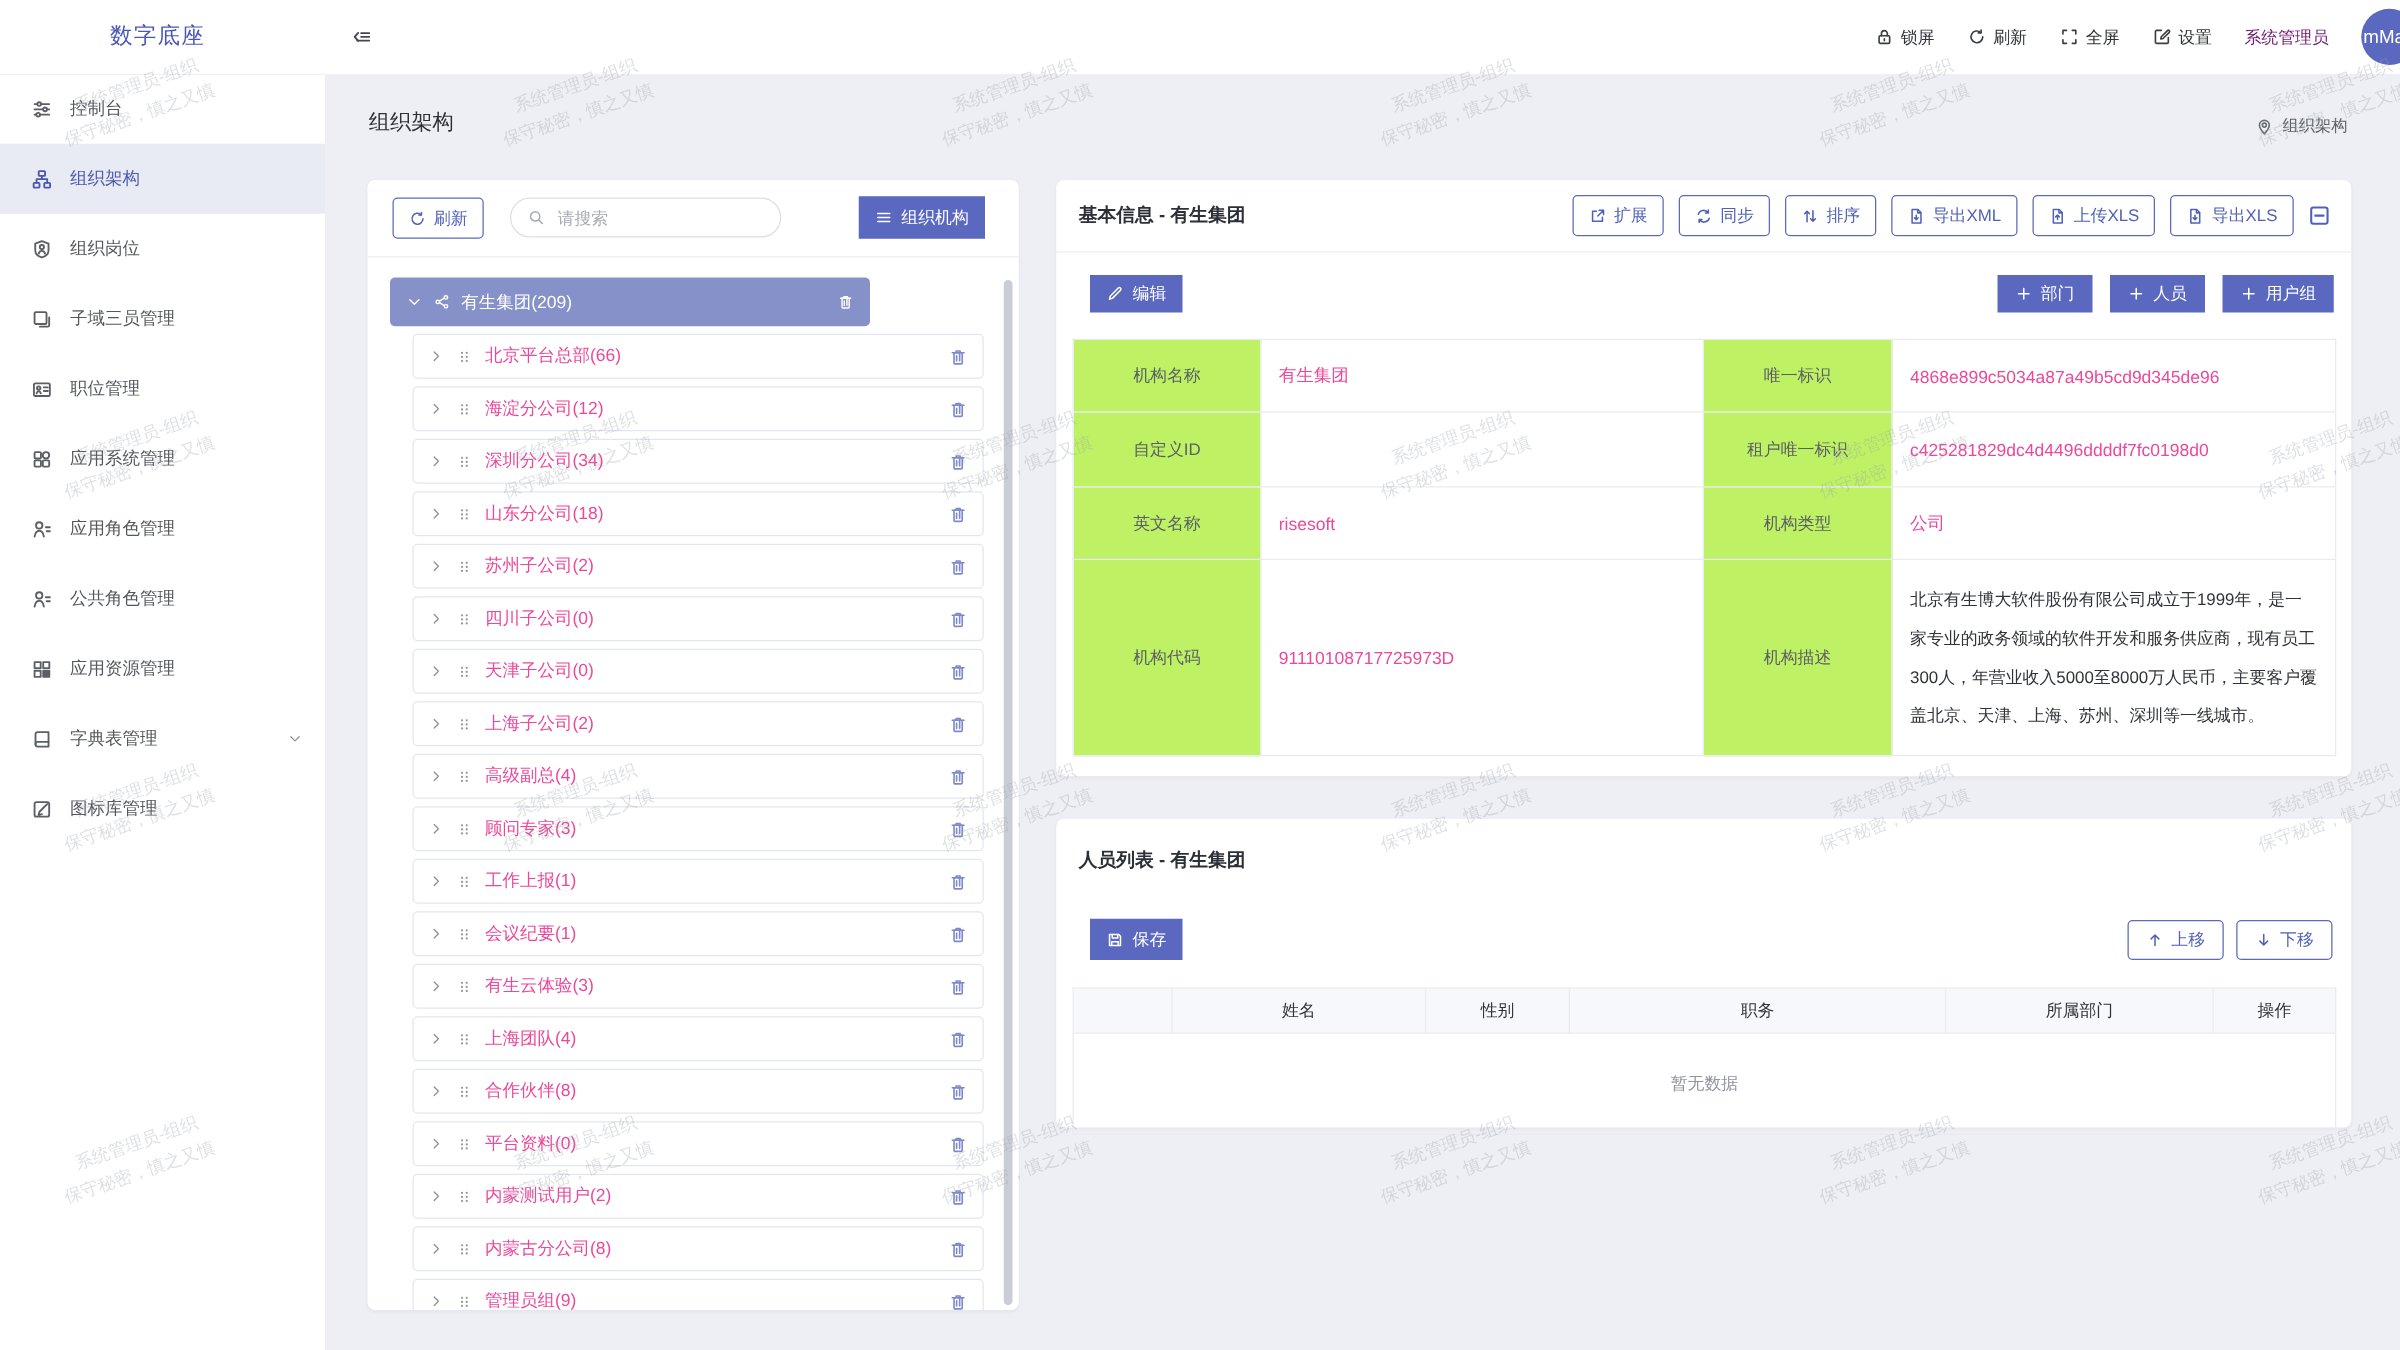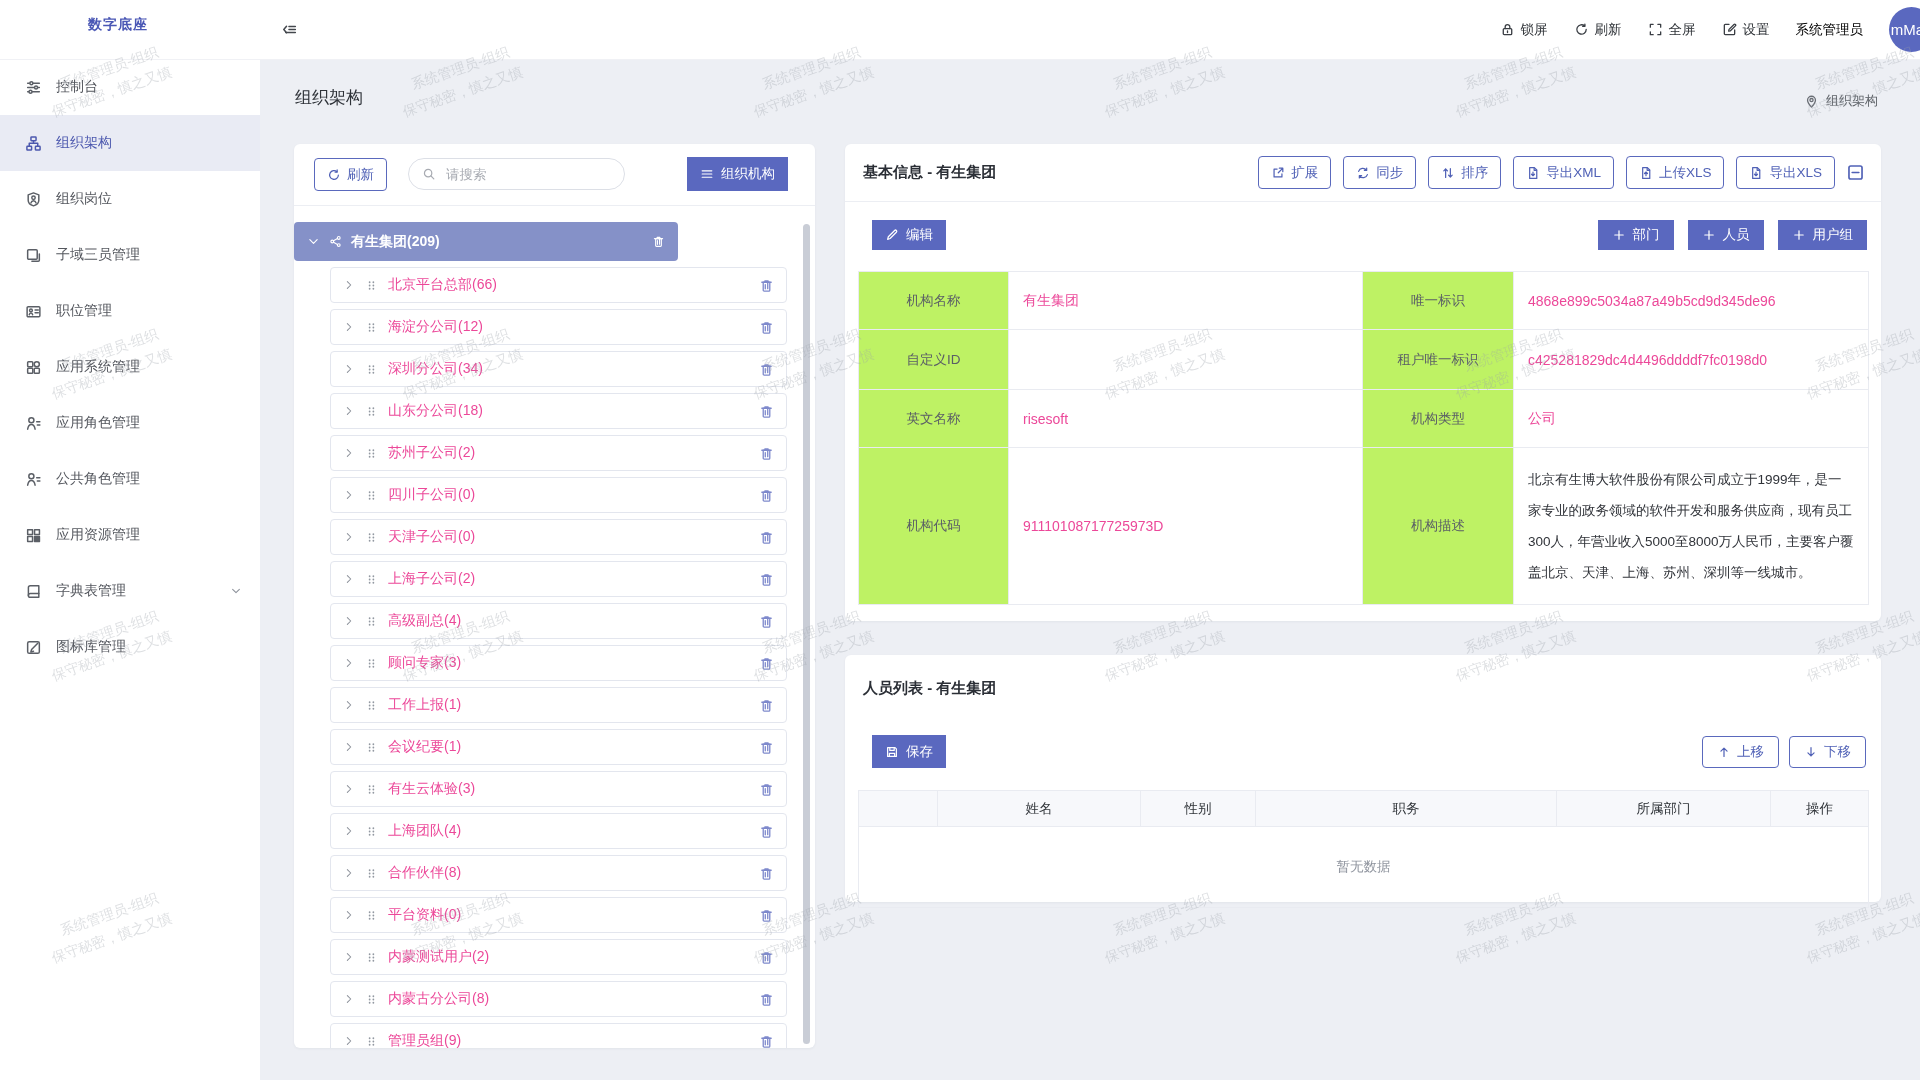--- a/index.html
+++ b/index.html
@@ -2,26 +2,26 @@
 <html><head>
 <meta charset="utf-8">
 <style>
   html,body{margin:0;padding:0}
   body{width:1920px;height:1080px;position:relative;overflow:hidden;background:#edeff4;
        font-family:"Liberation Sans","DejaVu Sans",sans-serif;color:#303133}
   .ic{display:inline-flex;align-items:center;justify-content:center;line-height:0}
   .ic svg{width:1em;height:1em}
   
   .topbar{position:absolute;left:0;top:0;width:1920px;height:59px;background:#fff;border-bottom:1px solid #f0f1f5;z-index:5}
-  .logo{position:absolute;left:88px;top:16px;font-size:14px;font-weight:bold;color:#4a57b5;letter-spacing:1px}
+  .logo{position:absolute;left:88px;top:16px;font-size:18px;font-weight:normal;color:#4a57b5;letter-spacing:1px}
   .collapse-btn{position:absolute;left:281px;top:21px;font-size:17px;color:#43474d;cursor:pointer}
   .top-right{position:absolute;right:-14px;top:0;height:59px;display:flex;align-items:center;gap:26px}
   .top-item{display:flex;align-items:center;gap:6px;font-size:13.5px;color:#2f3338;cursor:pointer}
   .top-item .ic{font-size:15px;color:#3a3e44}
-  .username{font-size:13.5px;color:#000000;cursor:pointer}
+  .username{font-size:13.5px;color:#701a75;cursor:pointer}
   .avatar{width:45px;height:45px;border-radius:50%;background:#5a68bf;color:#fff;font-size:15px;
           display:flex;align-items:center;justify-content:center;cursor:pointer;flex:0 0 auto}
   
   .sidebar{position:absolute;left:0;top:59px;width:260px;height:1021px;background:#fff;z-index:4}
   .side-item{height:56px;display:flex;align-items:center;padding:0 18px 0 25px;gap:14px;font-size:14px;color:#54575e;cursor:pointer}
   .side-item .ic{font-size:17px;color:#5b5f66}
   .side-item.active{background:#e9ebf4;color:#4c58ae}
   .side-item.active .ic{color:#4c58ae}
   .side-item .lbl{flex:0 0 auto}
   .side-item .chev{margin-left:auto;font-size:12px;color:#8d929b}
@@ -41,22 +41,22 @@
              font-size:13.5px;display:flex;align-items:center;gap:7px;cursor:pointer}
   .btn-solid .ic{font-size:14px}
   .tree-refresh{position:absolute;left:20px;top:14px}
   .tree-search{position:absolute;left:114px;top:14px;width:217px;height:32px;border:1px solid #dcdfe6;border-radius:17px;
                display:flex;align-items:center;gap:8px;padding:0 4px 0 13px;box-sizing:border-box;background:#fff}
   .tree-search .ic{font-size:14px;color:#a8abb2}
   .tree-search input{border:none;outline:none;flex:1;font-size:13.5px;color:#303133;min-width:0;font-family:inherit}
   .tree-search input::placeholder{color:#a8abb2}
   .org-btn{position:absolute;right:27px;top:13px;height:34px}
   .tree-body{position:absolute;left:0;top:61px;right:0;bottom:0;padding-top:17px}
-  .t-root{width:384px;height:39px;background:#8591c8;border-radius:4px;color:#fff;
-          display:flex;align-items:center;gap:9px;padding:0 13px;font-size:14px;font-weight:700;box-sizing:border-box;cursor:pointer}
+  .t-root{margin-left:18px;width:384px;height:39px;background:#8591c8;border-radius:4px;color:#fff;
+          display:flex;align-items:center;gap:9px;padding:0 13px;font-size:14px;font-weight:400;box-sizing:border-box;cursor:pointer}
   .t-root .ic{font-size:13px}
   .t-row{margin:6px 0 0 36px;width:457px;height:36px;border:1px solid #e3e6ee;border-radius:4px;background:#fff;
          display:flex;align-items:center;gap:10px;padding:0 12px;font-size:14px;color:#ec4899;box-sizing:border-box;cursor:pointer}
   .t-row .chev{font-size:12px;color:#8d929b}
   .t-row .drag{font-size:13px;color:#9298a1}
   .trash{margin-left:auto;font-size:15px;color:#7e89cc;cursor:pointer}
   .t-root .trash{color:#fff}
   .tree-scroll{position:absolute;right:5px;top:80px;width:7px;height:820px;border-radius:4px;background:#c9cdd6;cursor:pointer}
   
   .info-card{position:absolute;left:585px;top:85px;width:1036px;height:477px}

